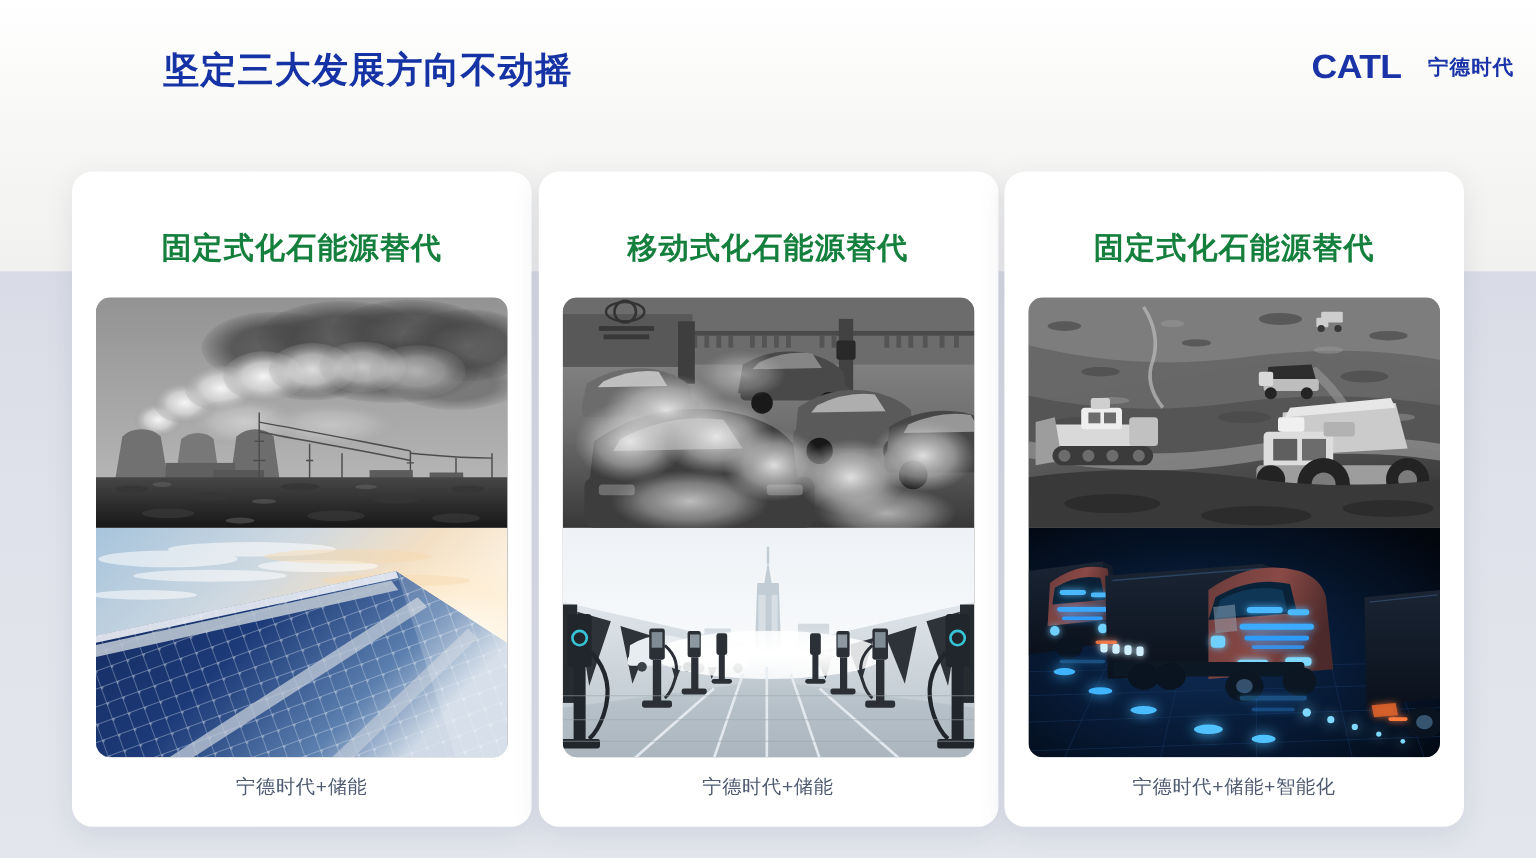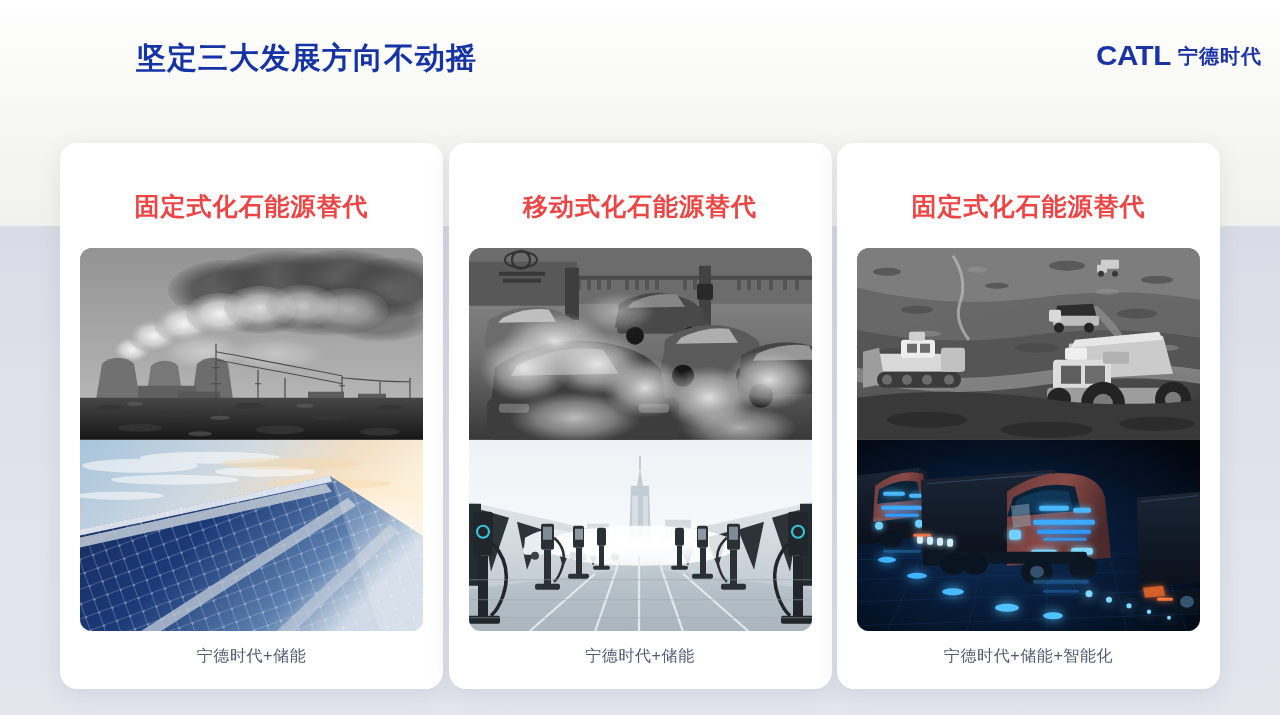--- a/index.html
+++ b/index.html
@@ -56,34 +56,34 @@
     letter-spacing: 1px;
     color: #1633a6;
     white-space: nowrap;
   }
   .brand {
     position: absolute;
     right: 42px;
     top: 40px;
     display: flex;
     align-items: center;
-    gap: 11px;
+    gap: 26px;
     color: #1a34a8;
     white-space: nowrap;
   }
   .brand-latin {
     font-size: 28px;
     font-weight: bold;
     letter-spacing: -0.5px;
     font-family: "Liberation Sans", "DejaVu Sans", sans-serif;
     transform: scaleX(1.06);
     transform-origin: left center;
   }
   .brand-cn {
-    font-size: 20px;
+    font-size: 17px;
     font-weight: bold;
     letter-spacing: 1px;
   }
 
   
   .cards {
     position: absolute;
     left: 60px;
     top: 143px;
     width: 1160px;
@@ -100,21 +100,21 @@
     box-shadow: 0 6px 22px rgba(90, 100, 130, 0.13);
     display: flex;
     flex-direction: column;
     align-items: center;
     overflow: hidden;
   }
   .card-title {
     margin-top: 47px;
     font-size: 25px;
     font-weight: bold;
-    color: #ef4444;
+    color: #15803d;
     letter-spacing: 1px;
     white-space: nowrap;
   }
   .card-media {
     margin-top: 25px;
     width: 343px;
     height: 383px;
     border-radius: 12px;
     overflow: hidden;
     position: relative;

